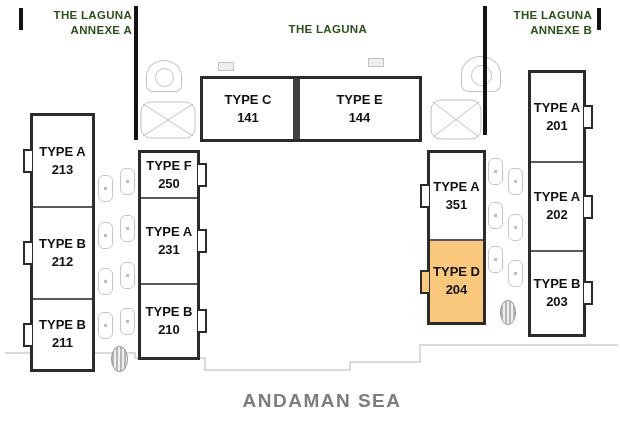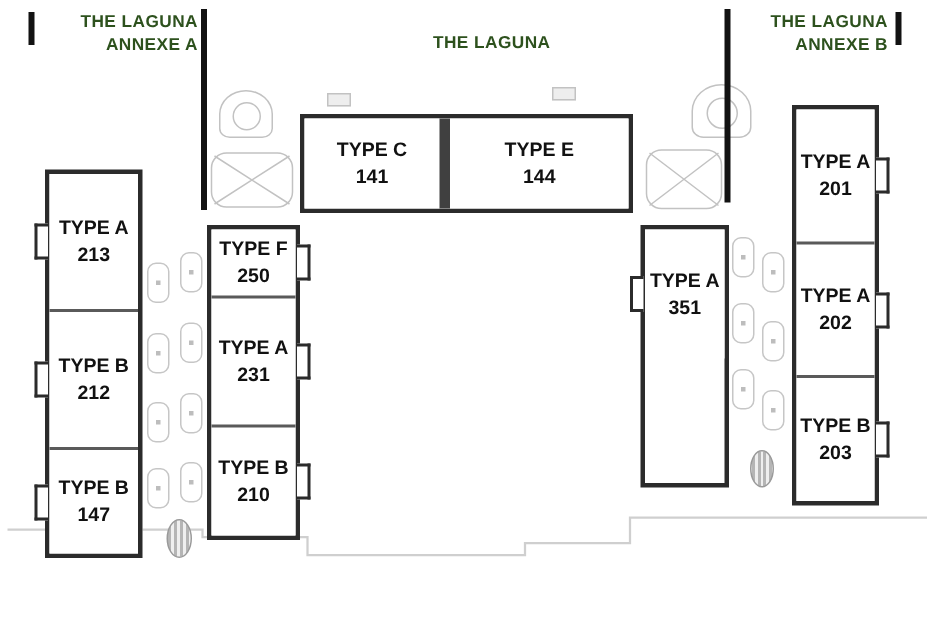--- a/index.html
+++ b/index.html
@@ -115,21 +115,21 @@
       <span class="n">213</span>
     </div>
     <div class="unit div-top" style="flex:0 0 92px;">
       <div class="notch nl"></div>
       <span class="t">TYPE B</span>
       <span class="n">212</span>
     </div>
     <div class="unit div-top">
       <div class="notch nl"></div>
       <span class="t">TYPE B</span>
-      <span class="n">147</span>
+      <span class="n">211</span>
     </div>
   </div>
 
   <div class="bldg col" style="left:138px;top:150px;width:62px;height:210px;">
     <div class="unit" style="flex:0 0 44px;">
       <div class="notch nr"></div>
       <span class="t">TYPE F</span>
       <span class="n">250</span>
     </div>
     <div class="unit div-top" style="flex:0 0 86px;">
@@ -154,34 +154,40 @@
       <span class="n">144</span>
     </div>
   </div>
 
   <div class="bldg col" style="left:427px;top:150px;width:59px;height:175px;">
     <div class="unit" style="flex:0 0 86px;">
       <div class="notch nl"></div>
       <span class="t">TYPE A</span>
       <span class="n">351</span>
     </div>
+    <div class="unit div-top highlight" style="background: rgb(249, 200, 124);">
+      <div class="notch nl"></div>
+      <span class="t">TYPE D</span>
+      <span class="n">204</span>
+    </div>
   </div>
 
   <div class="bldg col" style="left:528px;top:70px;width:58px;height:267px;">
     <div class="unit" style="flex:0 0 88px;">
       <div class="notch nr"></div>
       <span class="t">TYPE A</span>
       <span class="n">201</span>
     </div>
     <div class="unit div-top" style="flex:0 0 89px;">
       <div class="notch nr"></div>
       <span class="t">TYPE A</span>
       <span class="n">202</span>
     </div>
     <div class="unit div-top">
       <div class="notch nr"></div>
       <span class="t">TYPE B</span>
       <span class="n">203</span>
     </div>
   </div>
 
+  <div class="sea" style="left:212px;top:390px;width:220px;">ANDAMAN SEA</div>
 
 </div>
 
 </body></html>

